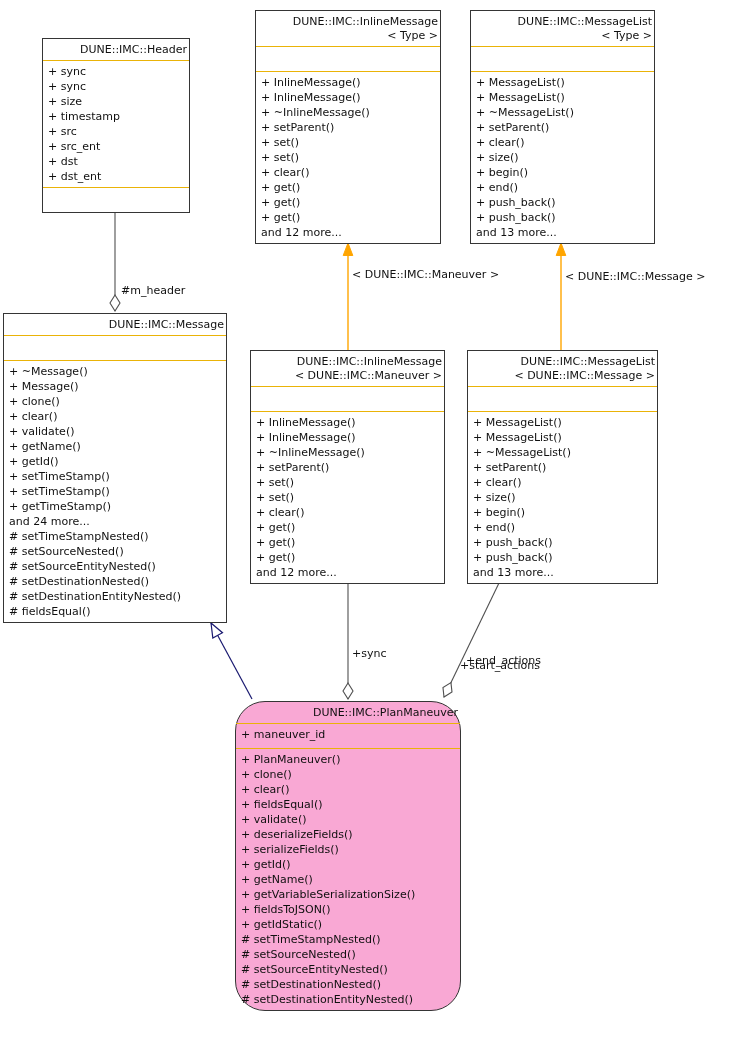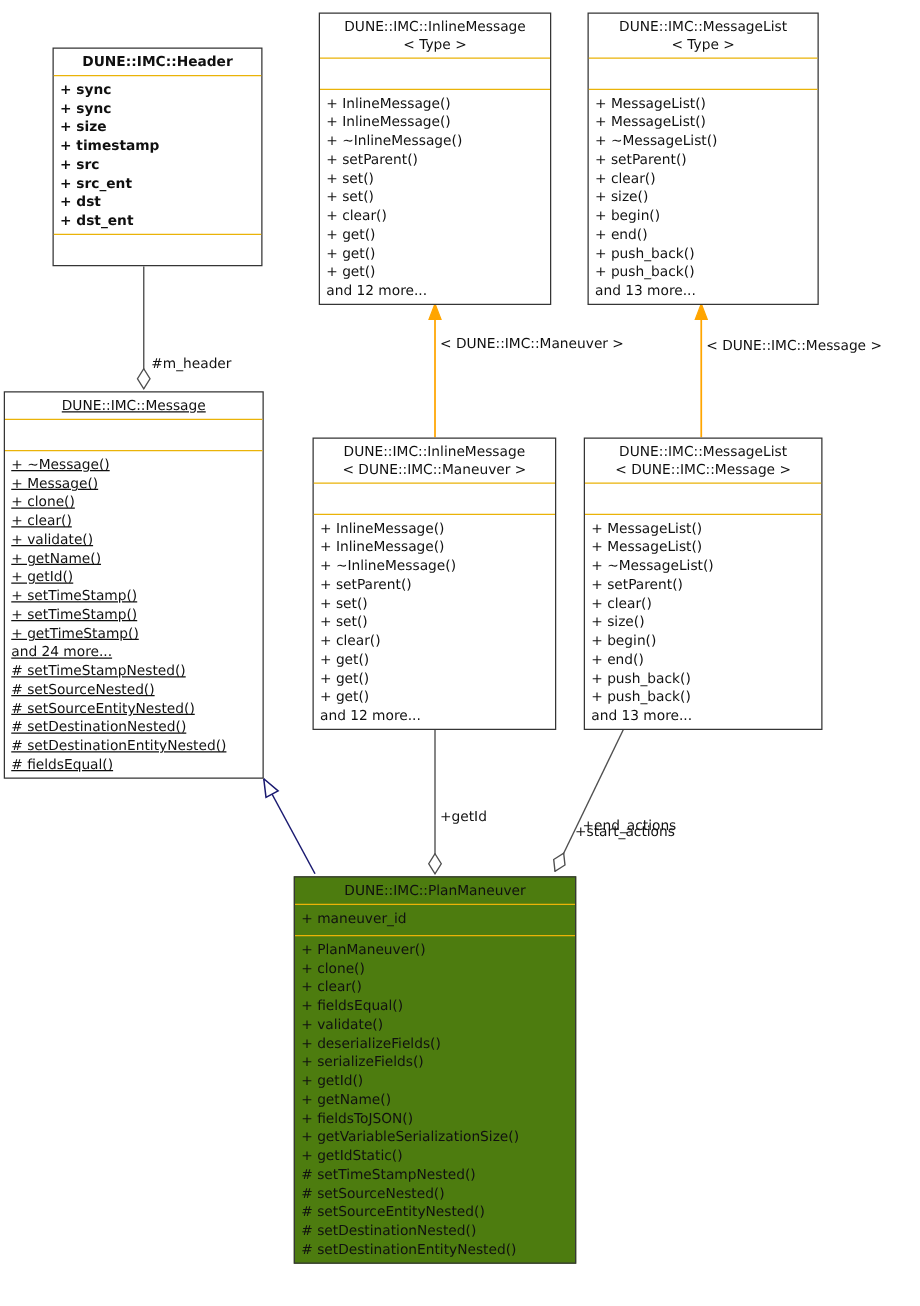--- a/index.html
+++ b/index.html
@@ -5,23 +5,23 @@
   html,body{margin:0;padding:0;background:#ffffff;}
   .canvas{
     position:relative;width:736px;height:1045px;background:#ffffff;overflow:hidden;
     font-family:"DejaVu Sans","Liberation Sans",sans-serif;font-size:11px;color:#101010;
   }
   .edges-svg{position:absolute;left:0;top:0;width:736px;height:1045px;pointer-events:none;}
   .uml-box{
     position:absolute;background:#ffffff;border:1.2px solid #353535;
     box-sizing:border-box;
   }
-  .uml-box.highlight{background:#4d7c0f;}
+  .uml-box.highlight{background:#f9a8d4;border-radius:30px;}
   .uml-title{
-    text-align:center;padding:4px 2px 3px;line-height:14px;white-space:nowrap;
+    text-align:right;padding:4px 2px 3px;line-height:14px;white-space:nowrap;
   }
   .uml-section{
     border-top:1px solid #eab308;padding:3px 3px 3px 5px;
     line-height:15px;min-height:18px;white-space:nowrap;overflow:hidden;
   }
   .edge-label{position:absolute;white-space:nowrap;line-height:13px;}
 </style>
 </head>
 <body>
 
@@ -44,25 +44,25 @@
     <line x1="348" y1="350" x2="348" y2="243" stroke="#ffa500" stroke-width="1.4" marker-end="url(#arrowOrange)"></line>
     <line x1="561" y1="350" x2="561" y2="243" stroke="#ffa500" stroke-width="1.4" marker-end="url(#arrowOrange)"></line>
     <line x1="252" y1="699" x2="211" y2="623" stroke="#191970" stroke-width="1.2" marker-end="url(#triOpenBlue)"></line>
     <line x1="348" y1="580" x2="348" y2="699" stroke="#4f4f4f" stroke-width="1.1" marker-end="url(#diamondGray)"></line>
     <line x1="499" y1="583" x2="444" y2="697" stroke="#4f4f4f" stroke-width="1.1" marker-end="url(#diamondGray)"></line>
   </svg>
 
   <div class="edge-label" style="left:121px;top:284px;">#m_header</div>
   <div class="edge-label" style="left:352px;top:268px;">&lt; DUNE::IMC::Maneuver &gt;</div>
   <div class="edge-label" style="left:565px;top:270px;">&lt; DUNE::IMC::Message &gt;</div>
-  <div class="edge-label" style="left:352px;top:647px;">+getId</div>
+  <div class="edge-label" style="left:352px;top:647px;">+sync</div>
   <div class="edge-label" style="left:466px;top:654px;">+end_actions</div>
   <div class="edge-label" style="left:460px;top:659px;">+start_actions</div>
 
-  <div class="uml-box" style="left:42px;top:38px;width:168px;font-weight:bold;">
+  <div class="uml-box" style="left:42px;top:38px;width:148px;">
     <div class="uml-title">DUNE::IMC::Header</div>
     <div class="uml-section">
         <div>+ sync</div>
         <div>+ sync</div>
         <div>+ size</div>
         <div>+ timestamp</div>
         <div>+ src</div>
         <div>+ src_ent</div>
         <div>+ dst</div>
         <div>+ dst_ent</div>
@@ -105,21 +105,21 @@
         <div>+ clear()</div>
         <div>+ size()</div>
         <div>+ begin()</div>
         <div>+ end()</div>
         <div>+ push_back()</div>
         <div>+ push_back()</div>
         <div>and 13 more...</div>
       </div>
   </div>
 
-  <div class="uml-box" style="left:3px;top:313px;width:208px;text-decoration:underline;">
+  <div class="uml-box" style="left:3px;top:313px;width:224px;">
     <div class="uml-title">DUNE::IMC::Message</div>
     <div class="uml-section"></div>
     <div class="uml-section">
         <div>+ ~Message()</div>
         <div>+ Message()</div>
         <div>+ clone()</div>
         <div>+ clear()</div>
         <div>+ validate()</div>
         <div>+ getName()</div>
         <div>+ getId()</div>
@@ -186,22 +186,22 @@
     <div class="uml-section">
         <div>+ PlanManeuver()</div>
         <div>+ clone()</div>
         <div>+ clear()</div>
         <div>+ fieldsEqual()</div>
         <div>+ validate()</div>
         <div>+ deserializeFields()</div>
         <div>+ serializeFields()</div>
         <div>+ getId()</div>
         <div>+ getName()</div>
+        <div>+ getVariableSerializationSize()</div>
         <div>+ fieldsToJSON()</div>
-        <div>+ getVariableSerializationSize()</div>
         <div>+ getIdStatic()</div>
         <div># setTimeStampNested()</div>
         <div># setSourceNested()</div>
         <div># setSourceEntityNested()</div>
         <div># setDestinationNested()</div>
         <div># setDestinationEntityNested()</div>
       </div>
   </div>
 
 </div>

